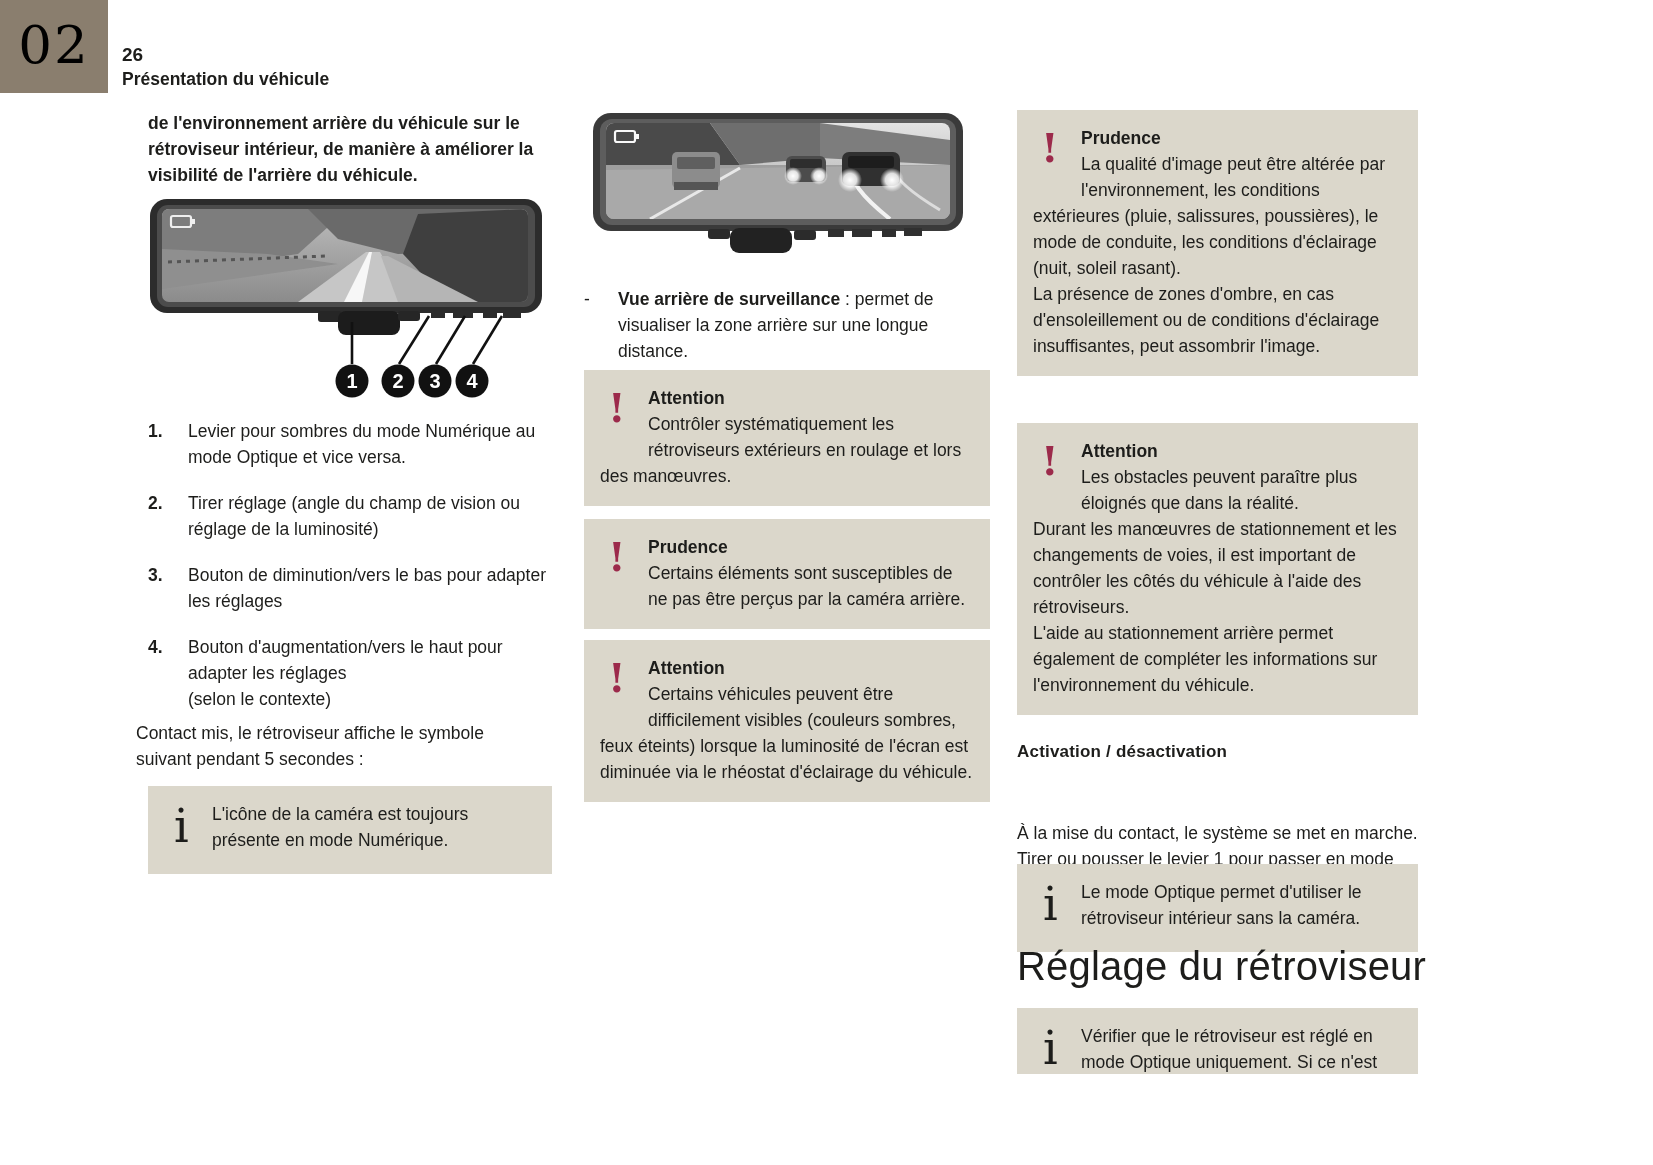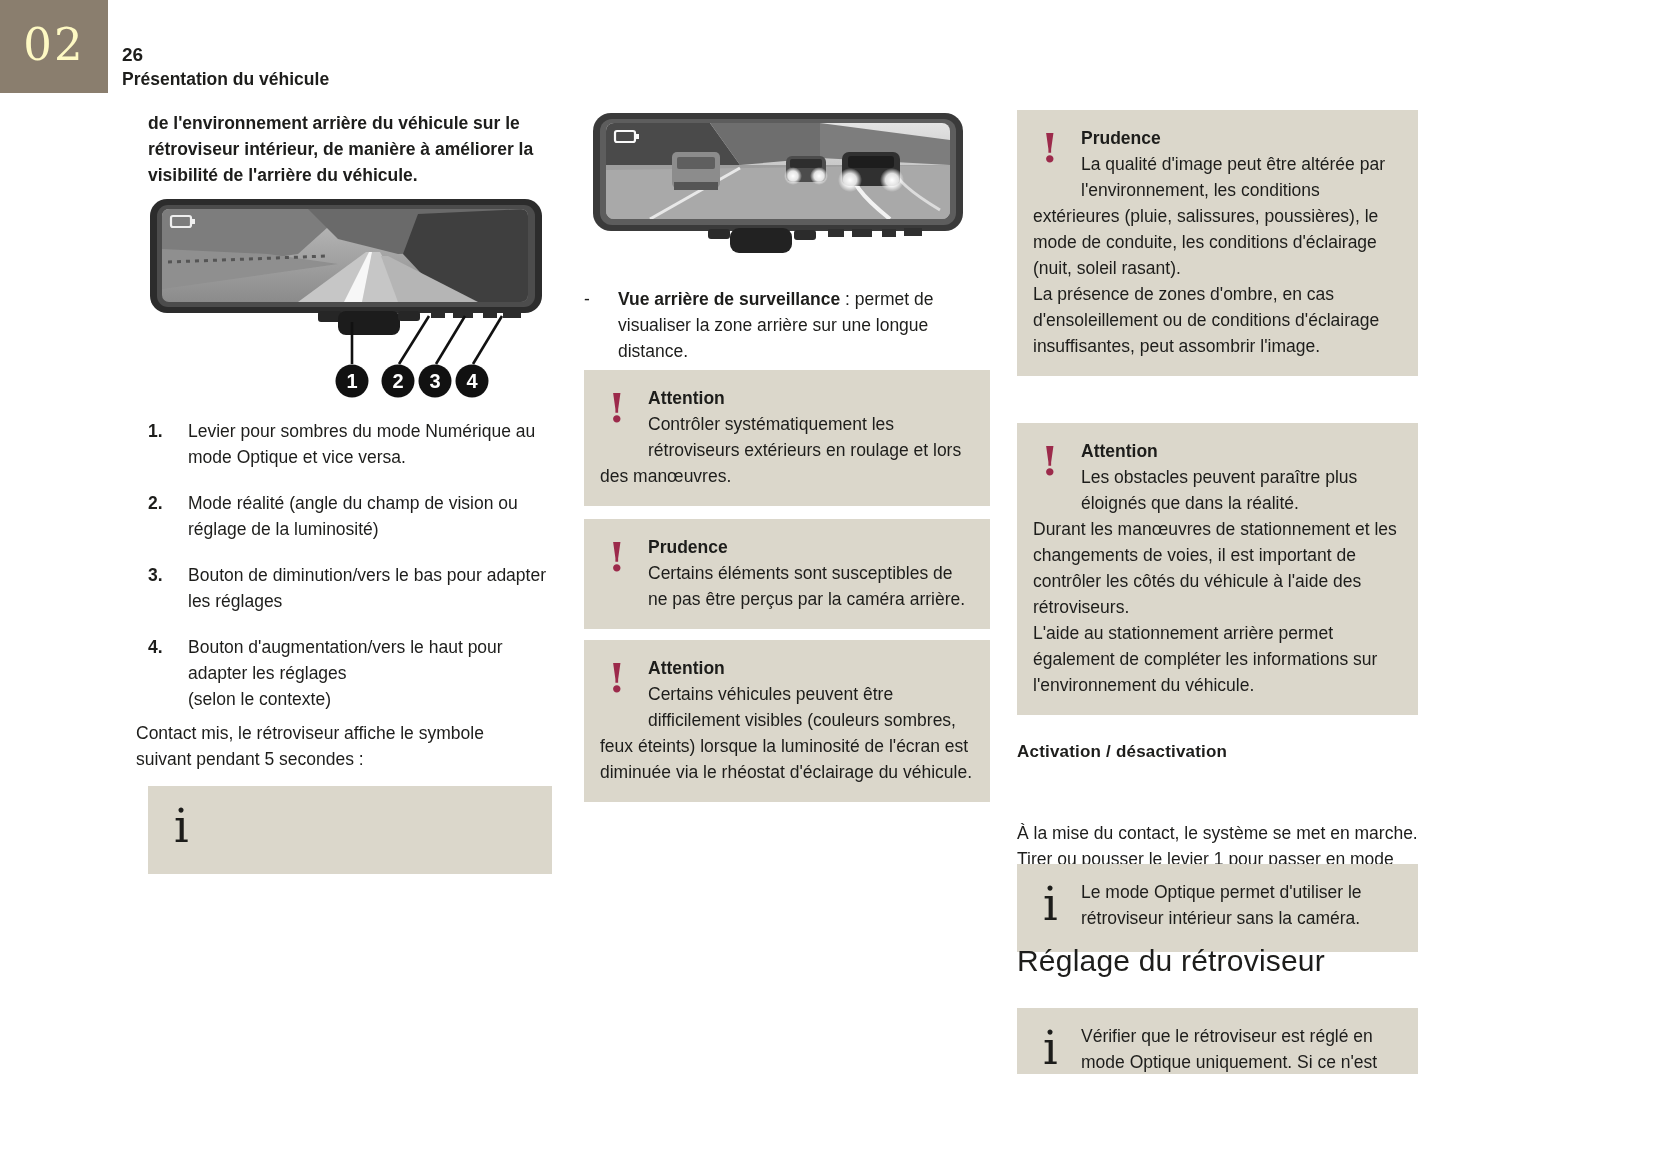--- a/index.html
+++ b/index.html
@@ -2,22 +2,22 @@
 <html lang="fr"><head>
 <meta charset="utf-8">
 <style>
   html,body{margin:0;padding:0;background:#ffffff;}
   body{font-family:"Liberation Sans",sans-serif;color:#1d1d1b;-webkit-font-smoothing:antialiased;}
   .page{position:relative;width:1653px;height:1165px;background:#fff;overflow:hidden;}
 
   
   .chapter-tab{position:absolute;left:0;top:0;width:108px;height:93px;background:#8a7e6e;
     display:flex;align-items:center;justify-content:center;}
-  .chapter-tab span{font-family:"DejaVu Serif",serif;font-weight:400;font-size:45px;line-height:1;
-    color:#fef9c3;letter-spacing:2px;transform:translateY(-2px);}
+  .chapter-tab span{font-family:"DejaVu Serif",serif;font-weight:400;font-size:53px;line-height:1;
+    color:#000000;letter-spacing:2px;transform:translateY(-2px);}
 
   .page-number{position:absolute;left:122px;top:44px;font-size:19px;font-weight:bold;}
   .section-title{position:absolute;left:122px;top:69px;font-size:17.5px;font-weight:bold;}
 
   .para{position:absolute;font-size:17.5px;line-height:26px;}
 
   
   .num-list{position:absolute;left:148px;top:418px;width:418px;}
   .num-item{display:flex;margin-bottom:20px;font-size:17.5px;line-height:26px;}
   .num-item .n{width:40px;flex:0 0 40px;font-weight:bold;}
@@ -26,21 +26,21 @@
   
   .box{position:absolute;background:#dbd7cb;padding:15px 14px 17px 16px;font-size:17.5px;line-height:26px;}
   .box .w-icon{float:left;width:48px;height:54px;text-align:left;padding-left:8px;box-sizing:border-box;
     font-family:"DejaVu Serif",serif;font-weight:bold;font-size:40px;line-height:46px;color:#9c2a4b;}
   .box .i-icon{float:left;width:48px;height:56px;text-align:left;padding-left:10px;box-sizing:border-box;
     font-family:"DejaVu Serif",serif;font-weight:400;font-size:46px;line-height:50px;color:#1d1d1b;}
   .box .title{font-weight:bold;}
   .box .text{white-space:pre-line;}
 
   .h-bold{position:absolute;font-size:17px;font-weight:bold;letter-spacing:.2px;}
-  .h-light{position:absolute;font-size:30px;font-weight:400;letter-spacing:.2px;}
+  .h-light{position:absolute;font-size:40px;font-weight:400;letter-spacing:.2px;}
 
   
   .dash-bullet{position:absolute;left:584px;top:286px;width:410px;font-size:17.5px;line-height:26px;display:flex;}
   .dash-bullet .d{width:34px;flex:0 0 34px;}
   .dash-bullet .b{font-weight:bold;}
 
   .figure{position:absolute;}
   .clip-bottom{overflow:hidden;}
 </style>
 </head>
@@ -111,37 +111,38 @@
     </svg>
   </div>
 
   <div class="num-list">
     <div class="num-item">
       <span class="n">1.</span>
       <span class="t">Levier pour sombres du mode Numérique au mode Optique et vice versa.</span>
     </div>
     <div class="num-item">
       <span class="n">2.</span>
-      <span class="t">Mode réalité (angle du champ de vision ou réglage de la luminosité)</span>
+      <span class="t">Tirer réglage (angle du champ de vision ou réglage de la luminosité)</span>
     </div>
     <div class="num-item">
       <span class="n">3.</span>
       <span class="t">Bouton de diminution/vers le bas pour adapter les réglages</span>
     </div>
     <div class="num-item">
       <span class="n">4.</span>
       <span class="t">Bouton d'augmentation/vers le haut pour adapter les réglages
 (selon le contexte)</span>
     </div>
   </div>
 
   <div class="para" style="left:136px;top:720px;width:404px;">Contact mis, le rétroviseur affiche le symbole suivant pendant 5 secondes :</div>
 
   <div class="box" style="left:148px;top:786px;width:404px;box-sizing:border-box;min-height:68px;">
     <span class="i-icon">i</span>
+    <span class="text">L'icône de la caméra est toujours présente en mode Numérique.</span>
   </div>
 
   <div class="figure" style="left:590px;top:110px;width:378px;height:150px;">
     <svg width="378" height="150" viewBox="0 0 378 150">
       <defs>
         <linearGradient id="sky2" x1="0" y1="0" x2="0" y2="1">
           <stop offset="0" stop-color="#e3e3e3"></stop>
             <stop offset="1" stop-color="#a8a8a8"></stop>
         </linearGradient>
         <radialGradient id="glow" cx=".5" cy=".5" r=".5">

